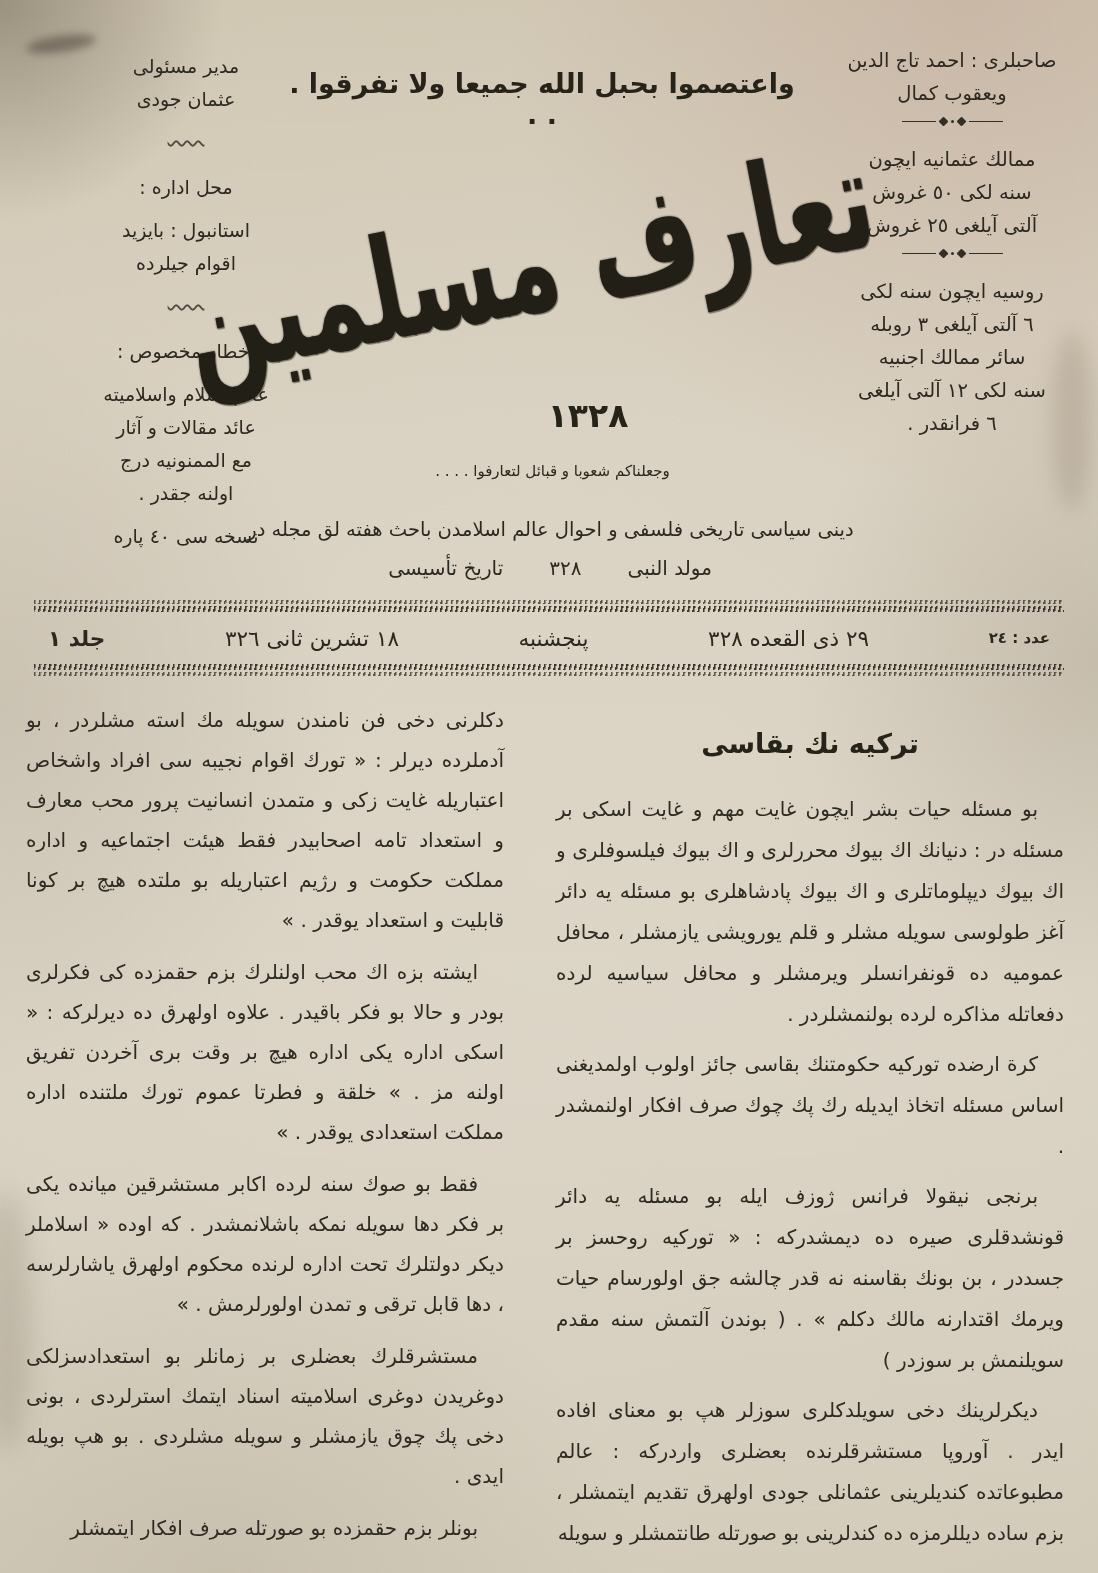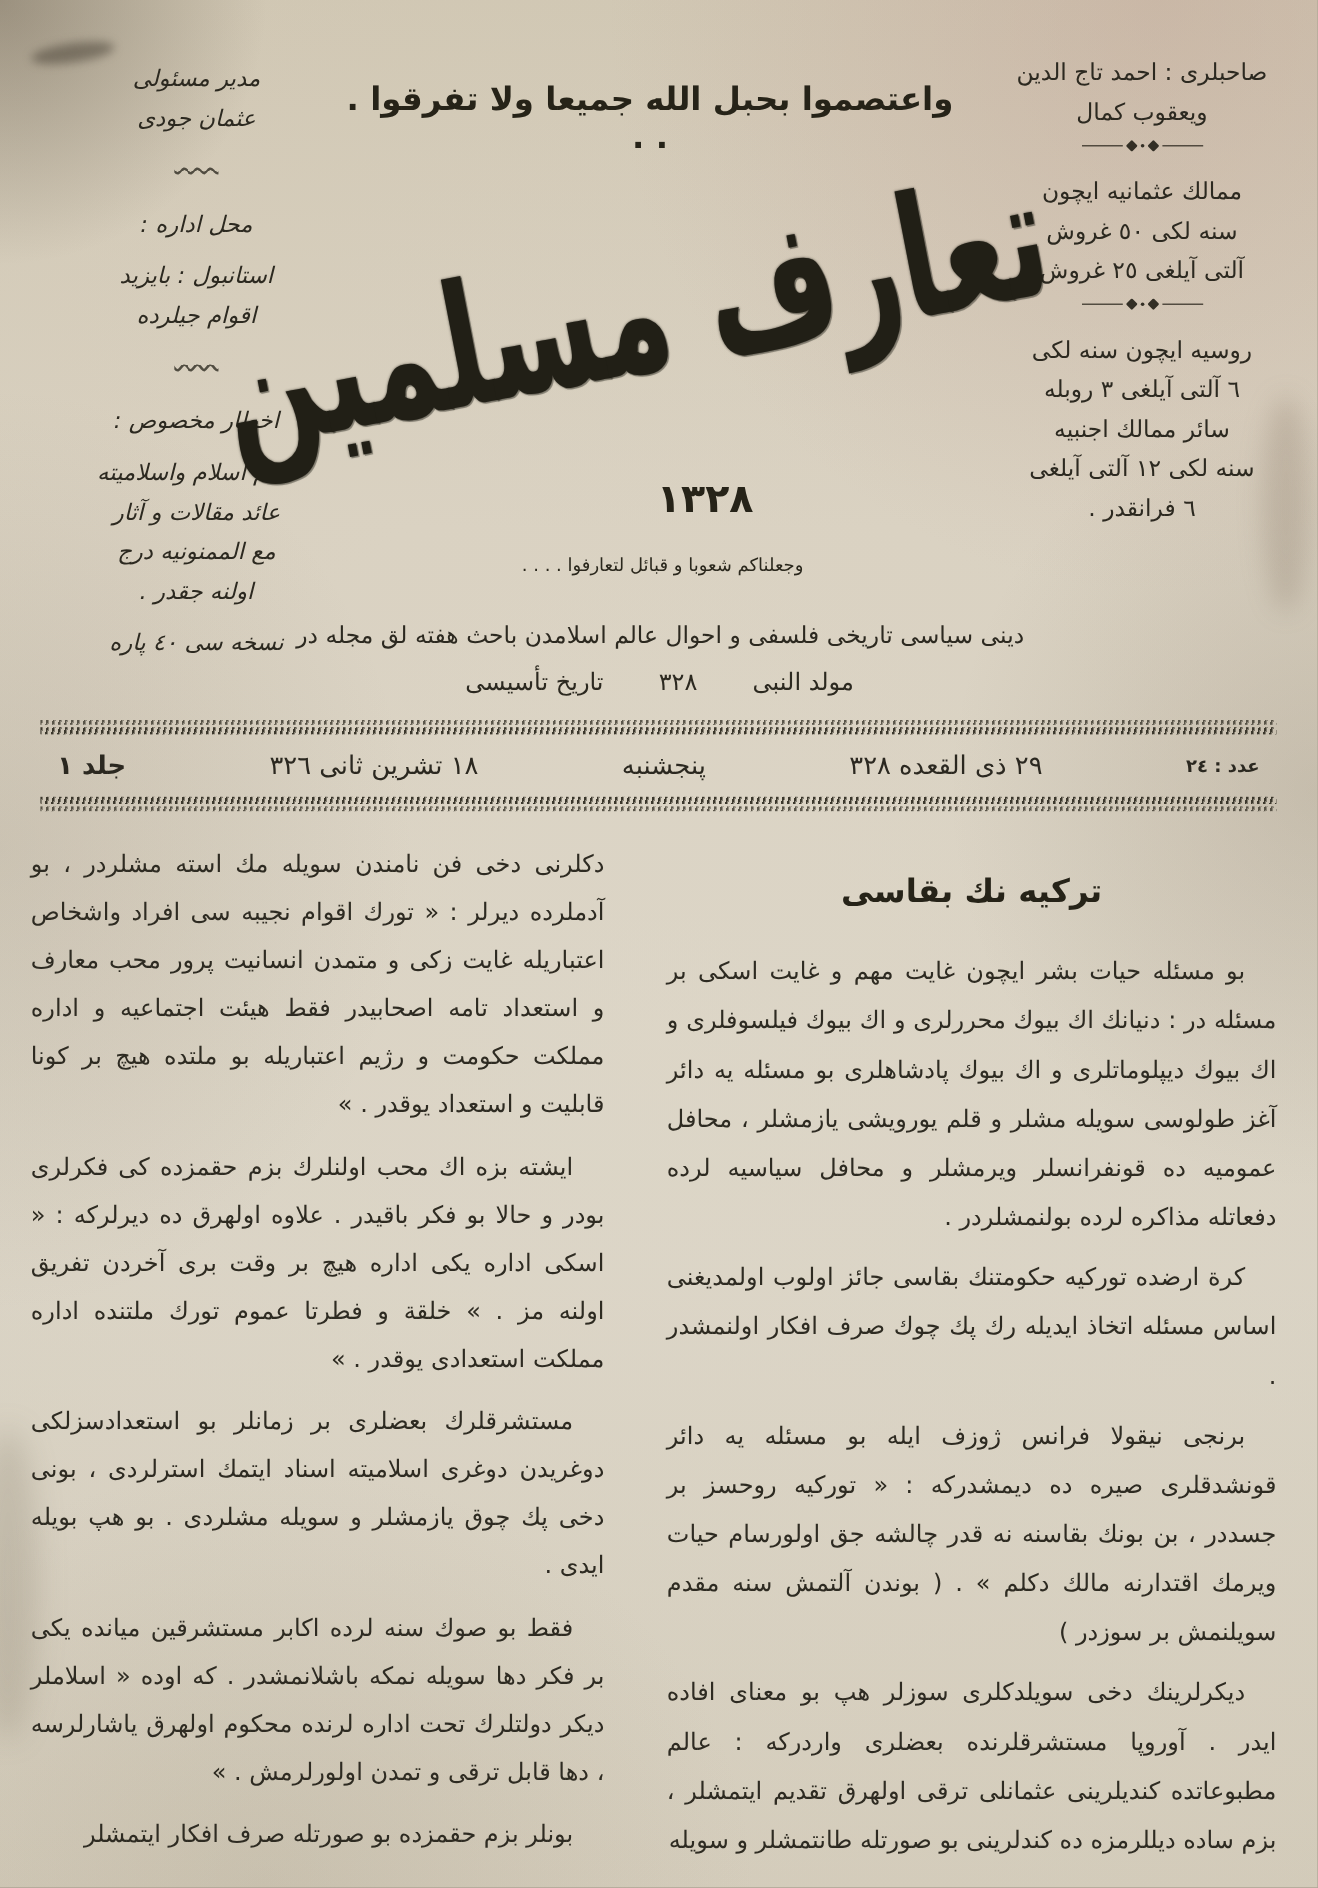--- a/index.html
+++ b/index.html
@@ -15,22 +15,22 @@
       radial-gradient(50% 30% at 20% 100%, rgba(150,138,115,.18), transparent 75%),
       radial-gradient(120% 90% at 50% 55%, rgba(226,220,206,.50), transparent 100%),
       linear-gradient(180deg,#cdc3ae 0%, #d6cdbc 28%, #d7d0c1 68%, #cfc7b5 100%);
   }
   .stain{position:absolute;border-radius:50%;pointer-events:none;}
   .s1{top:36px;left:26px;width:70px;height:16px;background:rgba(55,48,38,.45);filter:blur(4px);transform:rotate(-8deg);}
   .s2{top:330px;left:1052px;width:40px;height:180px;background:rgba(120,98,82,.22);filter:blur(10px);}
   .s3{top:1190px;left:-18px;width:50px;height:260px;background:rgba(110,98,80,.20);filter:blur(12px);}
 
   
-  .hdr-left{position:absolute;top:50px;left:34px;width:260px;text-align:center;
-    font-size:19px;line-height:33px;font-style:italic;}
+  .hdr-left{position:absolute;top:50px;left:56px;width:260px;text-align:center;
+    font-size:19px;line-height:33px;}
   .hdr-right{position:absolute;top:44px;right:20px;width:252px;text-align:center;
     font-size:19.5px;line-height:33px;}
   .hdr-line{white-space:nowrap;}
   .gap-s{height:10px;} .gap-m{height:22px;}
   .wavy{display:inline-block;color:transparent;font-size:13px;letter-spacing:2px;
     text-decoration:underline wavy rgba(58,54,44,.85);text-decoration-thickness:1.6px;
     line-height:14px;}
   .orn{display:flex;align-items:center;justify-content:center;gap:4px;margin:8px auto 8px;}
   .orn::before,.orn::after{content:"";width:34px;height:1.6px;background:#332f25;}
   .orn .dm{width:7px;height:7px;background:#332f25;transform:rotate(45deg);border-radius:1px;}
@@ -159,24 +159,24 @@
     <div class="hatch"></div>
     <div class="hatch thin"></div>
   </div>
 
   <div class="columns">
     <section class="col col-first">
       <h1 class="article-title">تركيه نك بقاسى</h1>
       <p>بو مسئله حيات بشر ايچون غايت مهم و غايت اسكى بر مسئله در : دنيانك اك بيوك محررلرى و اك بيوك فيلسوفلرى و اك بيوك ديپلوماتلرى و اك بيوك پادشاهلرى بو مسئله يه دائر آغز طولوسى سويله مشلر و قلم يورويشى يازمشلر ، محافل عموميه ده قونفرانسلر ويرمشلر و محافل سياسيه لرده دفعاتله مذاكره لرده بولنمشلردر .</p>
       <p>كرة ارضده توركيه حكومتنك بقاسى جائز اولوب اولمديغنى اساس مسئله اتخاذ ايديله رك پك چوك صرف افكار اولنمشدر .</p>
       <p>برنجى نيقولا فرانس ژوزف ايله بو مسئله يه دائر قونشدقلرى صيره ده ديمشدركه : « توركيه روحسز بر جسددر ، بن بونك بقاسنه نه قدر چالشه جق اولورسام حيات ويرمك اقتدارنه مالك دكلم » . ( بوندن آلتمش سنه مقدم سويلنمش بر سوزدر )</p>
-      <p>ديكرلرينك دخى سويلدكلرى سوزلر هپ بو معناى افاده ايدر . آوروپا مستشرقلرنده بعضلرى واردركه : عالم مطبوعاتده كنديلرينى عثمانلى ترقى اولهرق تقديم ايتمشلر ، بزم ساده ديللرمزه ده كندلرينى بو صورتله طانتمشلر و سويله</p>
+      <p>ديكرلرينك دخى سويلدكلرى سوزلر هپ بو معناى افاده ايدر . آوروپا مستشرقلرنده بعضلرى واردركه : عالم مطبوعاتده كنديلرينى عثمانلى جودى اولهرق تقديم ايتمشلر ، بزم ساده ديللرمزه ده كندلرينى بو صورتله طانتمشلر و سويله</p>
     </section>
     <section class="col col-second">
       <p class="no-indent">دكلرنى دخى فن نامندن سويله مك استه مشلردر ، بو آدملرده ديرلر : « تورك اقوام نجيبه سى افراد واشخاص اعتباريله غايت زكى و متمدن انسانيت پرور محب معارف و استعداد تامه اصحابيدر فقط هيئت اجتماعيه و اداره مملكت حكومت و رژيم اعتباريله بو ملتده هيچ بر كونا قابليت و استعداد يوقدر . »</p>
       <p>ايشته بزه اك محب اولنلرك بزم حقمزده كى فكرلرى بودر و حالا بو فكر باقيدر . علاوه اولهرق ده ديرلركه : « اسكى اداره يكى اداره هيچ بر وقت برى آخردن تفريق اولنه مز . » خلقة و فطرتا عموم تورك ملتنده اداره مملكت استعدادى يوقدر . »</p>
+      <p>فقط بو صوك سنه لرده اكابر مستشرقين ميانده يكى بر فكر دها سويله نمكه باشلانمشدر . كه اوده « اسلاملر ديكر دولتلرك تحت اداره لرنده محكوم اولهرق ياشارلرسه ، دها قابل ترقى و تمدن اولورلرمش . »</p>
       <p>مستشرقلرك بعضلرى بر زمانلر بو استعدادسزلكى دوغريدن دوغرى اسلاميته اسناد ايتمك استرلردى ، بونى دخى پك چوق يازمشلر و سويله مشلردى . بو هپ بويله ايدى .</p>
-      <p>فقط بو صوك سنه لرده اكابر مستشرقين ميانده يكى بر فكر دها سويله نمكه باشلانمشدر . كه اوده « اسلاملر ديكر دولتلرك تحت اداره لرنده محكوم اولهرق ياشارلرسه ، دها قابل ترقى و تمدن اولورلرمش . »</p>
       <p>بونلر بزم حقمزده بو صورتله صرف افكار ايتمشلر</p>
     </section>
   </div>
 
 </div>
 
 </body></html>

